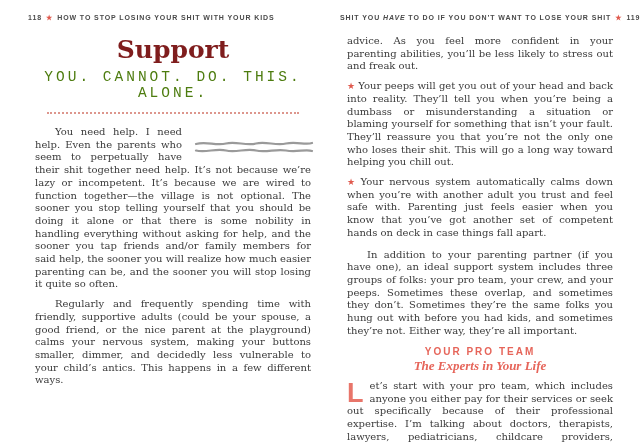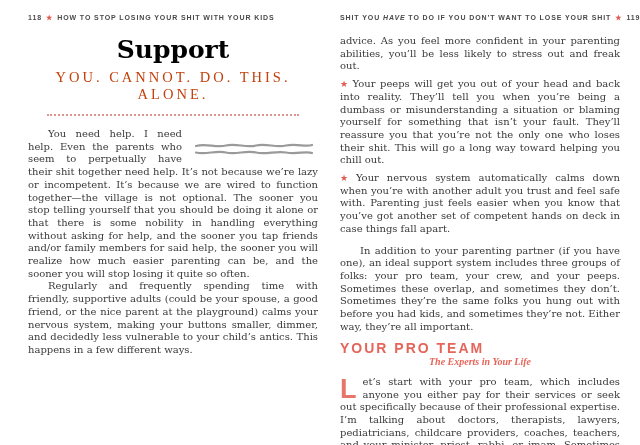--- a/index.html
+++ b/index.html
@@ -27,43 +27,43 @@
   .rh-star { color: #e05a4e; font-size: 7px; padding: 0 4px; }
   .rh-italic { font-style: italic; }
 
   
   .chapter-title {
     margin-top: 13px;
     text-align: center;
     font-family: "DejaVu Serif", serif;
     font-weight: bold;
     font-size: 25px;
-    color: #000000;
+    color: #7f1d1d;
   }
   .chapter-subtitle {
     margin-top: 5px;
     text-align: center;
-    font-family: Liberation Serif, serif;
+    font-family: Liberation Mono, monospace;
     font-size: 14.5px;
     letter-spacing: 3px;
-    color: #c2410c;
+    color: #4d7c0f;
   }
   .dotted-divider {
     margin: 11px auto 12px auto;
     width: 252px;
     border-top: 2px dotted #dd968d;
   }
 
   
   .body-col {
     font-size: 10px;
     line-height: 12.7px;
     text-align: justify;
   }
-  .para { margin: 0; }
+  .para { margin: 7px; }
   .para.indent { text-indent: 20px; }
   .para.gap { margin-top: 5px; }
   .para.gap-lg { margin-top: 9px; }
   .bullet-star {
     color: #e05a4e;
     font-size: 9px;
     padding-right: 3px;
     font-family: "DejaVu Sans", sans-serif;
   }
 
@@ -106,33 +106,33 @@
     letter-spacing: 0.3px;
     color: #e6655a;
     padding: 5px 0 7px 2px;
     text-align: left;
   }
   .squiggle { display: block; }
 
   
   .section-heading {
     margin-top: 9px;
-    text-align: left;
+    text-align: center;
     font-family: "Liberation Sans", sans-serif;
     font-weight: bold;
-    font-size: 14px;
+    font-size: 10px;
     letter-spacing: 2px;
     color: #e6655a;
   }
   .section-subheading {
     text-align: center;
     font-family: "Liberation Serif", serif;
     font-style: italic;
     font-weight: bold;
-    font-size: 10px;
+    font-size: 13px;
     color: #e6655a;
     margin: 1px 0 7px 0;
   }
 </style>
 </head>
 <body>
 
 <div class="spread">
 
   <div class="page left">

